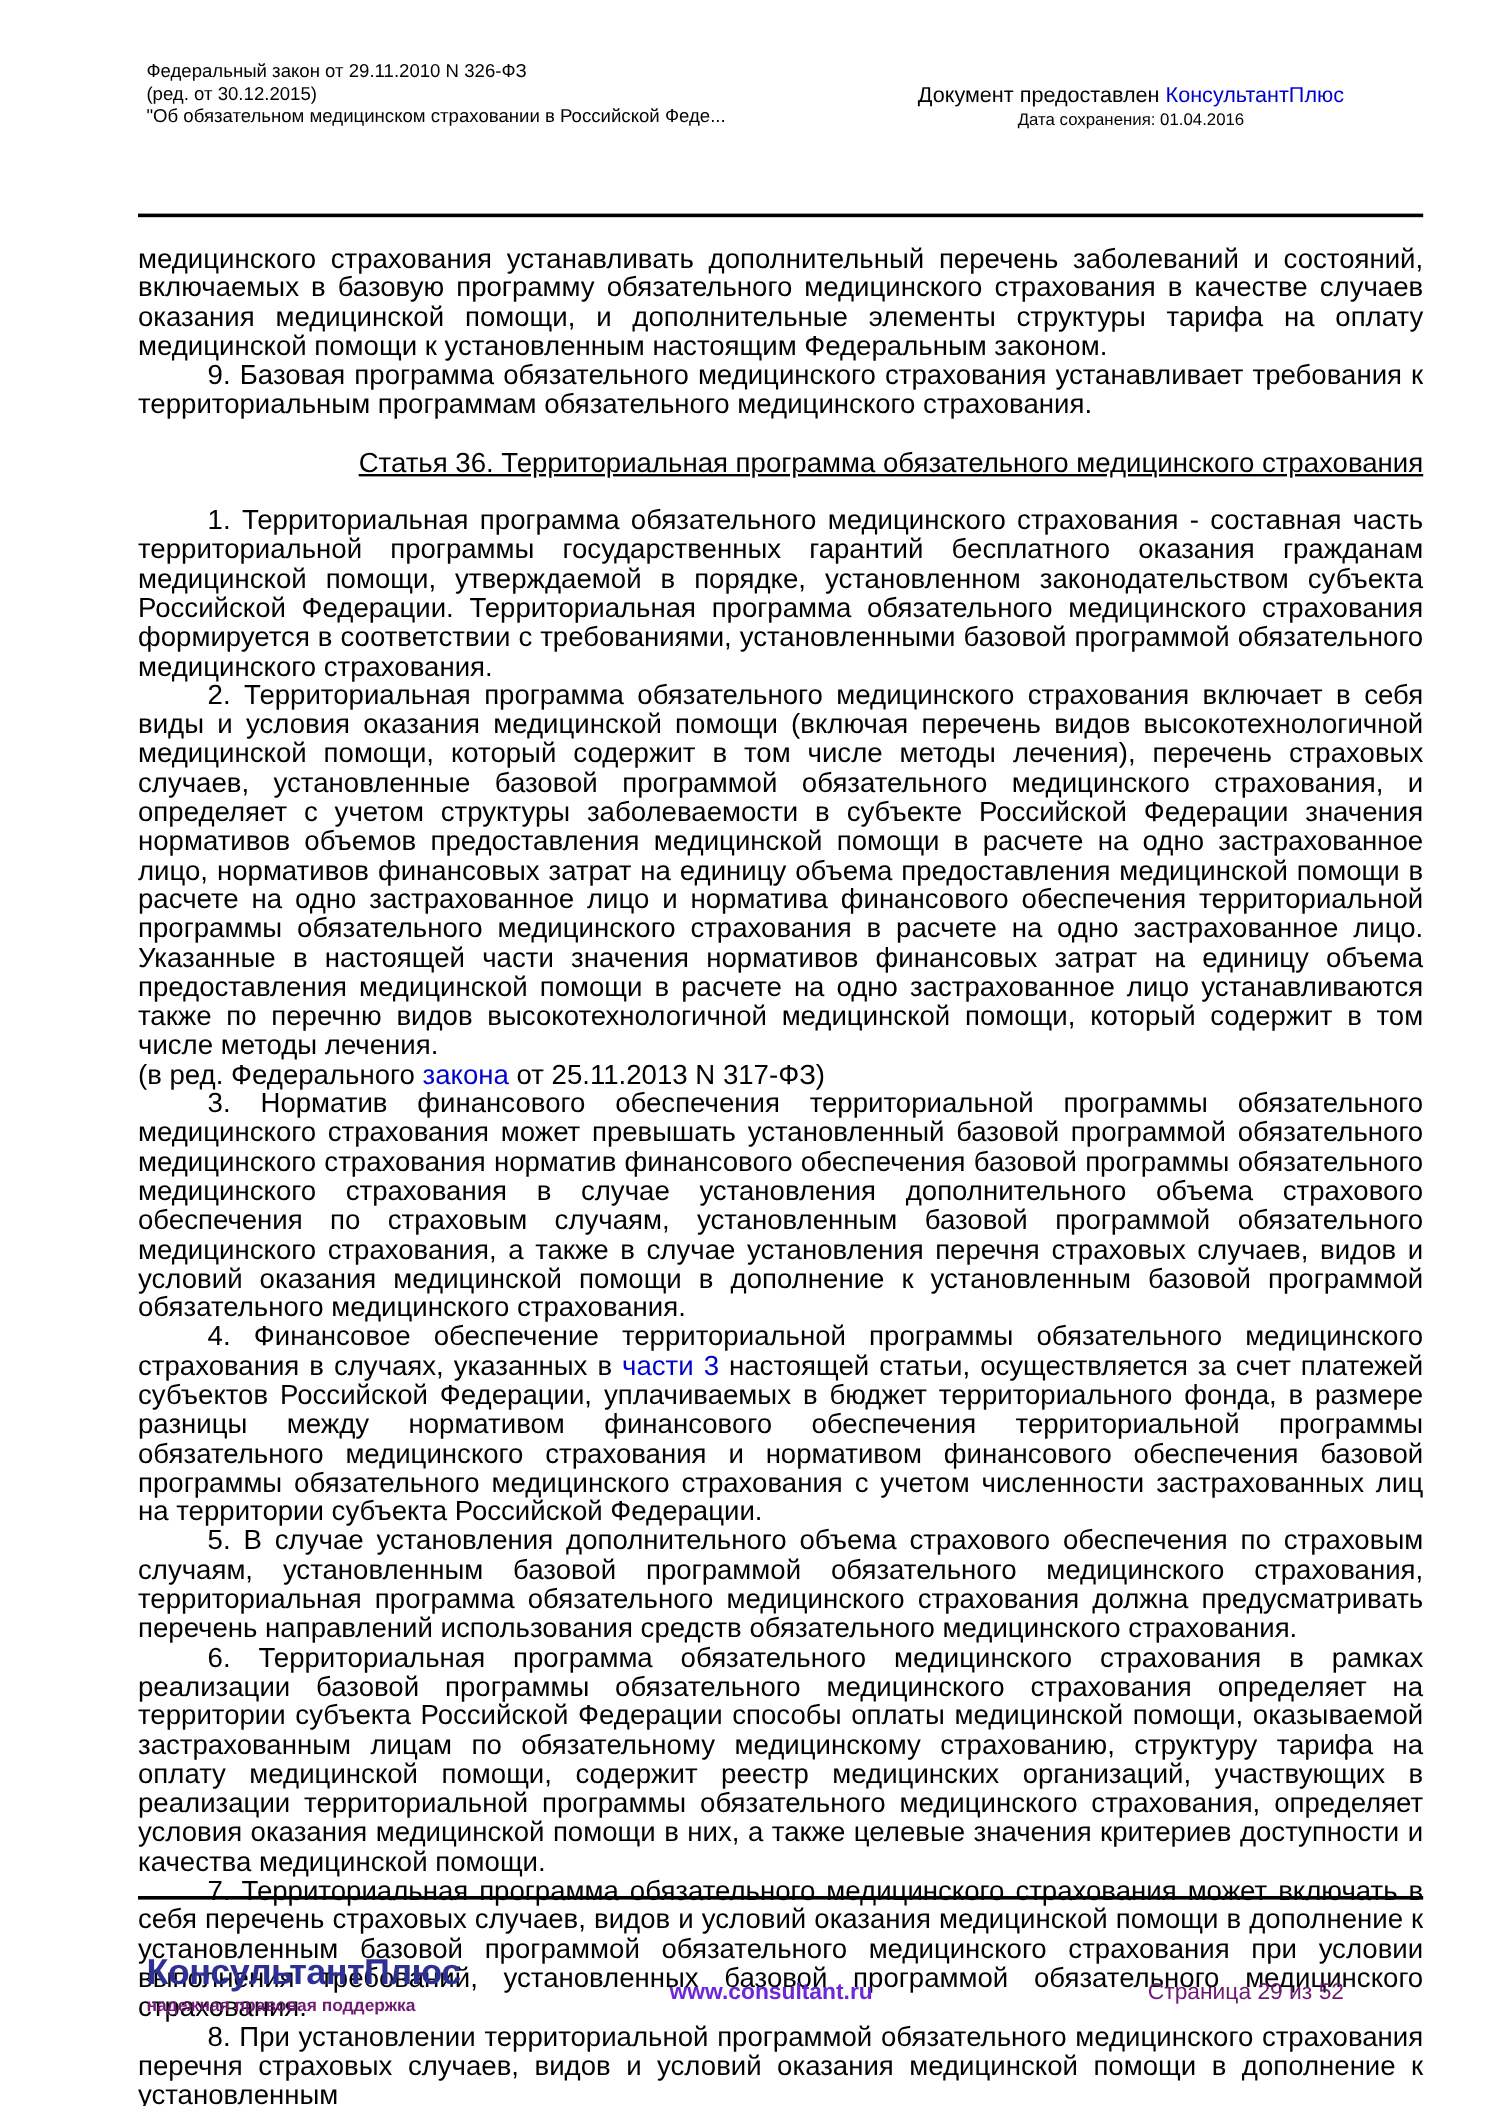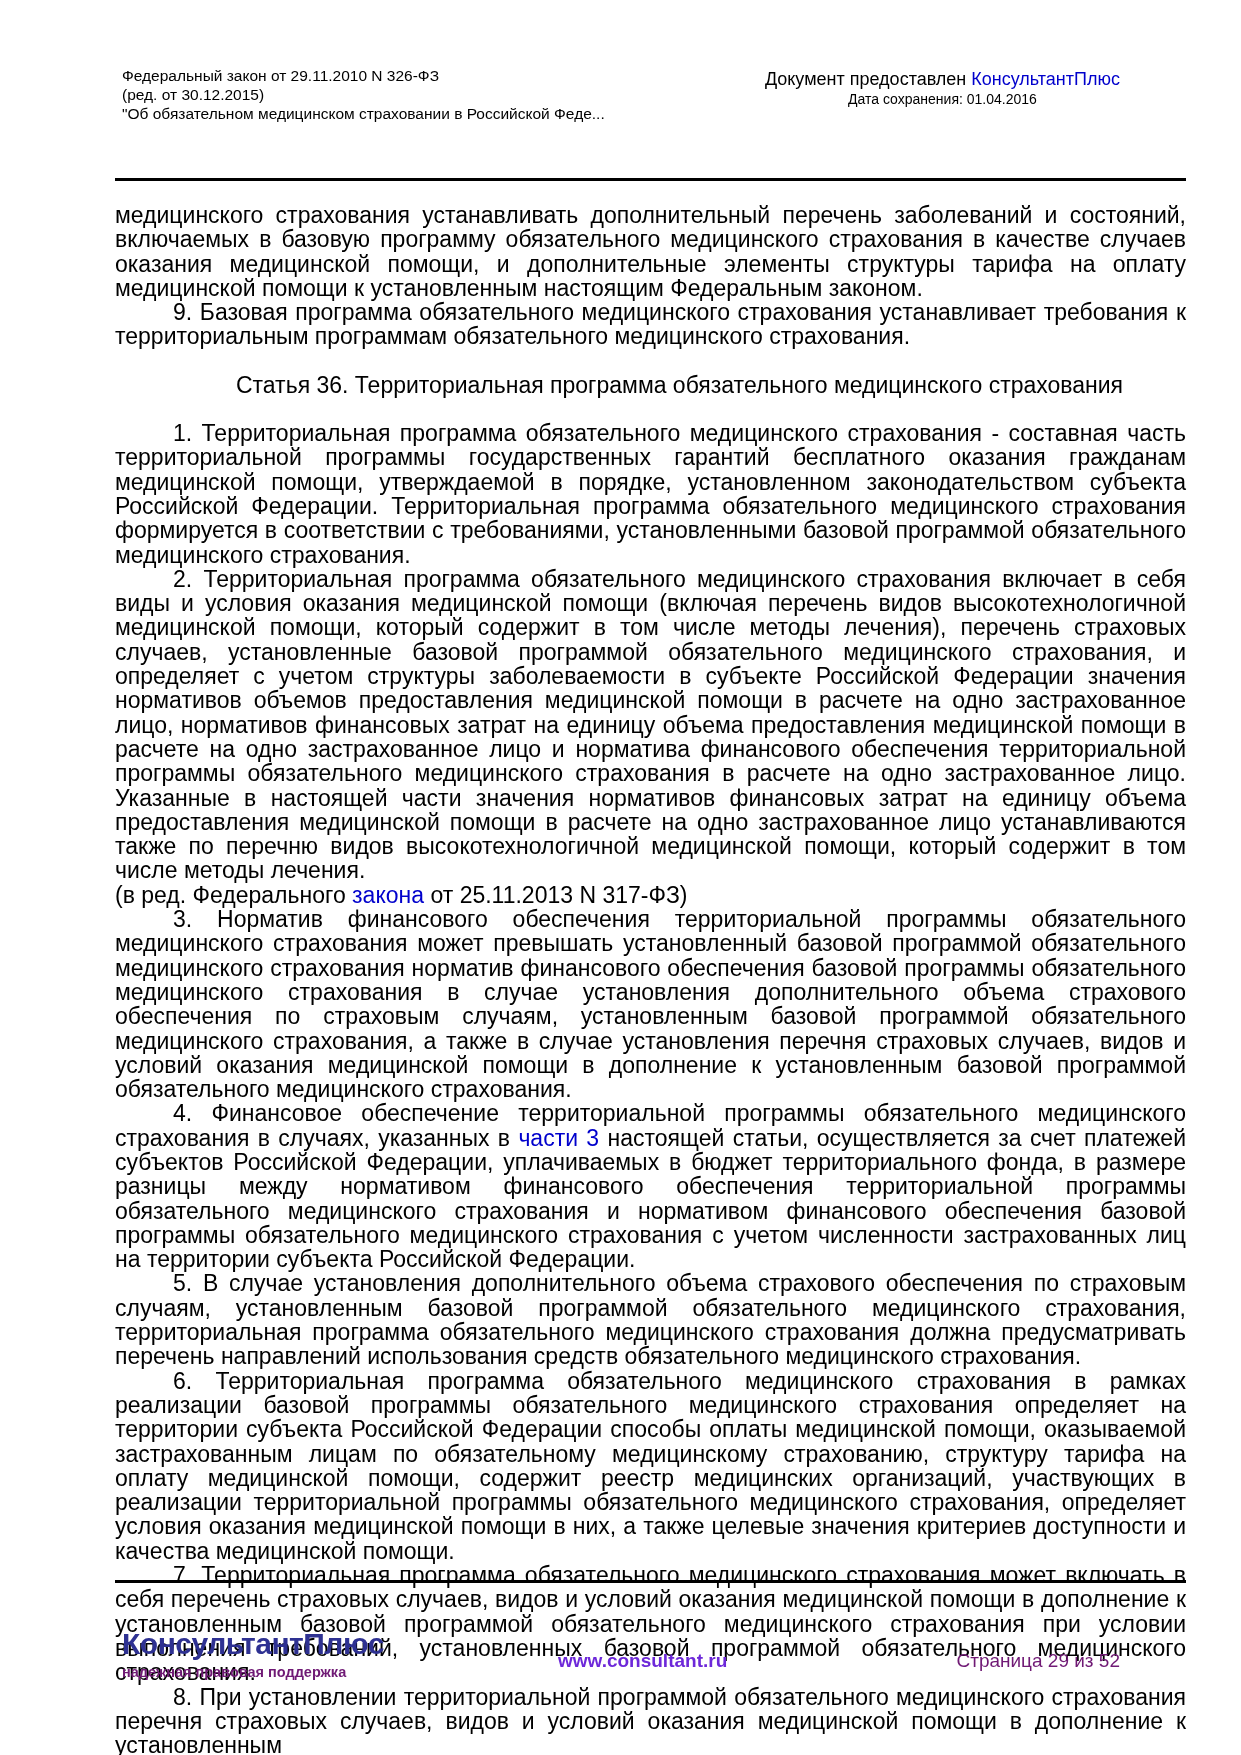--- a/index.html
+++ b/index.html
@@ -1,30 +1,30 @@
 <!DOCTYPE html>
 <html><head>
   <meta charset="utf-8">
   <style>
     html, body { margin: 0; padding: 0; background: #ffffff; }
     body { width: 1241px; height: 1755px; position: relative; overflow: hidden;
            font-family: "Liberation Sans", sans-serif; color: #000; }
-    .header-left { position: absolute; left: 122px; top: 66px; font-size: 15.5px; line-height: 19px; }
+    .header-left { position: absolute; left: 122px; top: 50px; font-size: 15.5px; line-height: 19px; }
     .header-right { position: absolute; right: 121px; top: 68px; text-align: center; }
     .header-right .provided { font-size: 18px; line-height: 22px; }
     .header-right .saved { font-size: 14px; line-height: 19px; }
     .brand-blue { color: #0000cc; }
     .rule-top { position: absolute; left: 115px; width: 1071px; top: 178px; height: 3px; background: #000; }
     .rule-bottom { position: absolute; left: 115px; width: 1071px; top: 1580px; height: 3px; background: #000; }
     .content { position: absolute; left: 115px; width: 1071px; top: 203px;
                font-size: 23px; line-height: 24.3px; text-align: justify; }
     .content p { margin: 0; }
     .content .indent { text-indent: 58px; }
     .content .noindent { text-indent: 0; }
-    .content .article { text-indent: 58px; text-align: center; margin: 24px 0 24px 0; }
+    .content .article { text-indent: 58px; text-align: right; margin: 24px 0 24px 0; text-decoration: underline; }
     .link { color: #0000cc; cursor: pointer; }
     .footer-logo { position: absolute; left: 122px; top: 1627px; }
     .footer-logo .name { font-size: 30px; font-weight: bold; color: #2e3192; letter-spacing: -0.5px; line-height: 34px; }
     .footer-logo .tagline { font-size: 14.5px; font-weight: bold; color: #701a75; line-height: 18px; margin-top: 2px; }
     .footer-url { position: absolute; left: 558px; top: 1650px; font-size: 19px; font-weight: bold; color: #6d28d9; }
     .footer-page { position: absolute; right: 121px; top: 1650px; font-size: 19px; color: #701a75; }
   </style>
 </head>
 <body>
 

